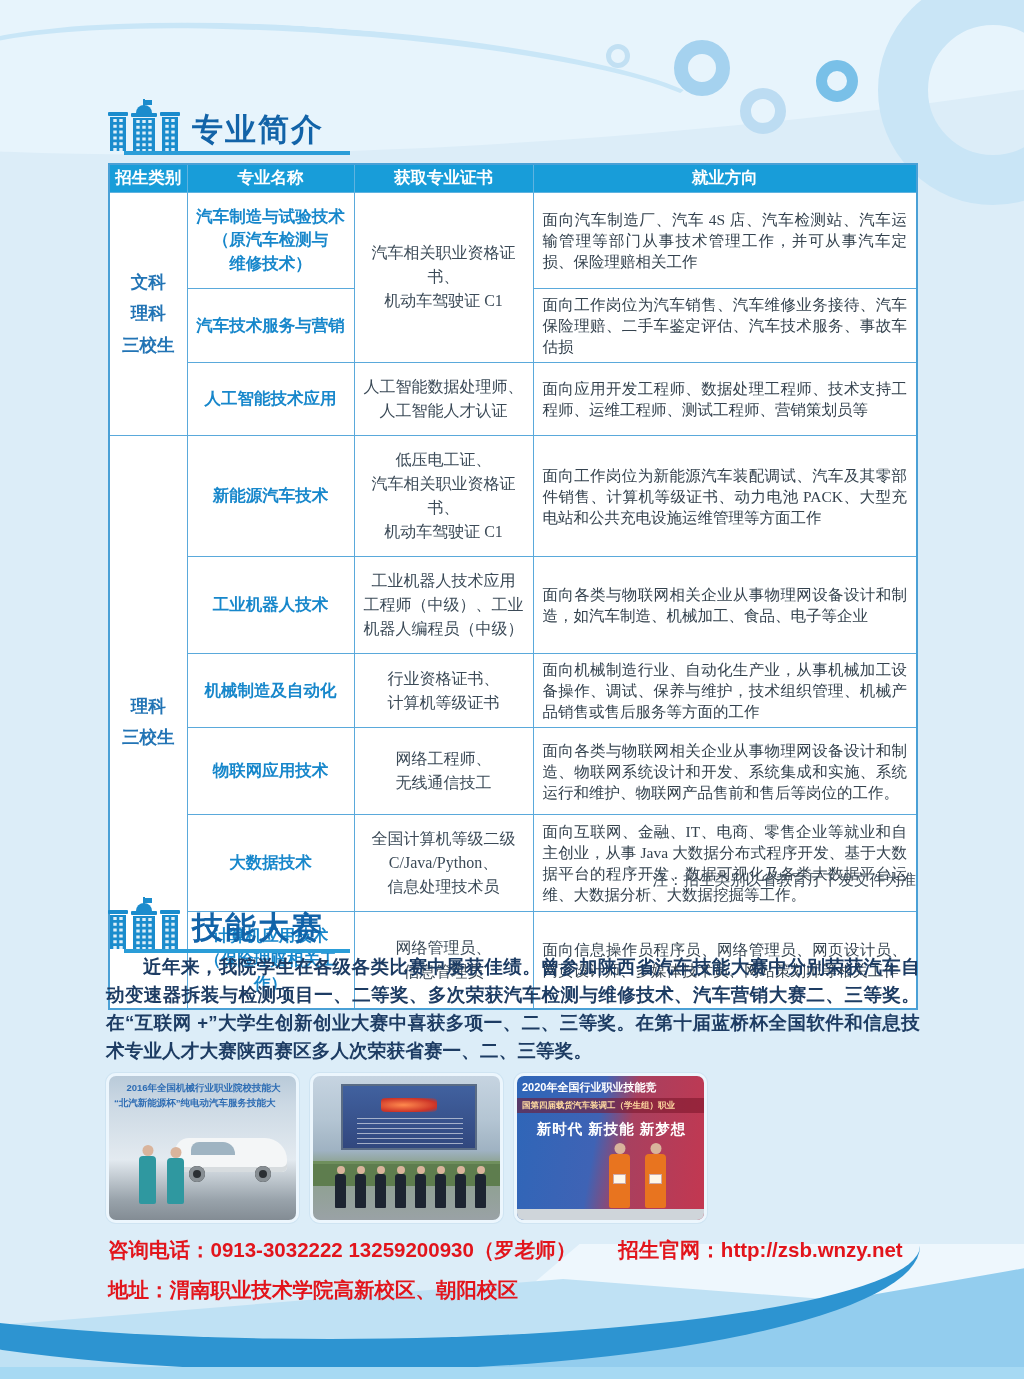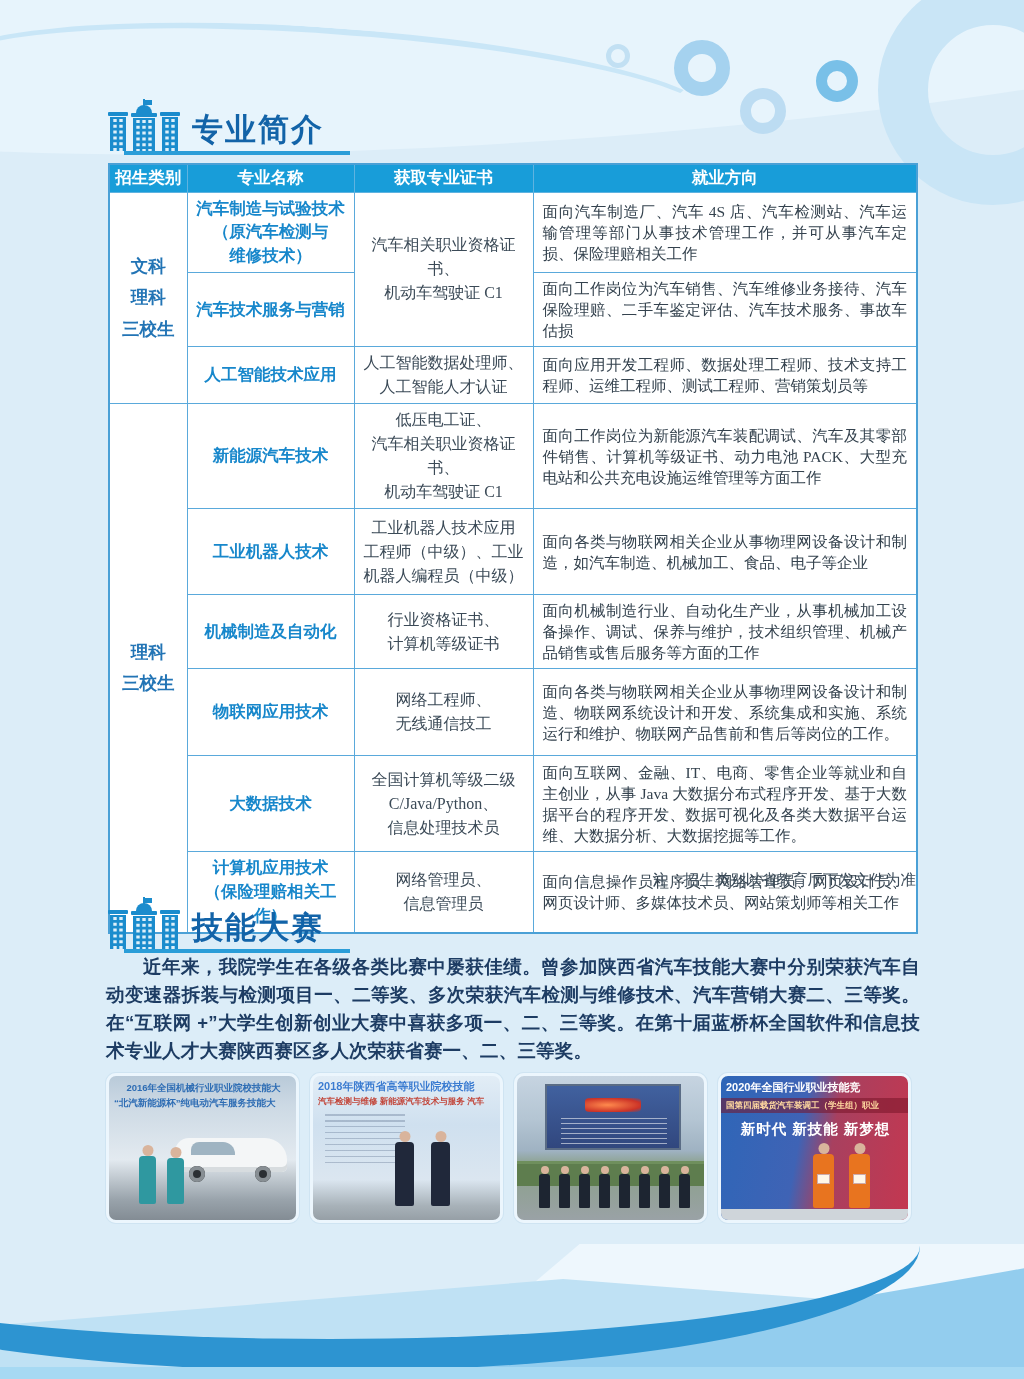--- a/index.html
+++ b/index.html
@@ -32,21 +32,21 @@
   .sec-head { position:absolute; left:108px; z-index:2; width:420px; height:58px; }
   .sec-head .hwrap { display:flex; align-items:flex-end; gap:12px; }
   .sec-title { font-size:31px; font-weight:bold; color:#1263a8; letter-spacing:2px; line-height:1.1; padding-bottom:4px; }
   .sec-underline { position:absolute; left:16px; top:52px; width:226px; height:4px; background:#2a9dd8; }
   .h1 { top:99px; } .h2 { top:897px; }
   
   table.majors { position:absolute; top:163px; left:108px; width:808px; z-index:2;
     border-collapse:collapse; table-layout:fixed; background:#ffffff; border:2px solid #4aa0d6; }
   .majors th { background:#189dd9; color:#ffffff; font-size:16.5px; font-weight:bold;
     border:1px solid #5fb3e0; height:28px; padding:2px; }
-  .majors td { border:1px solid #5aa9db; padding:4px 6px; vertical-align:middle; }
+  .majors td { border:1px solid #5aa9db; padding:12px 6px; vertical-align:middle; }
   .pre { white-space:pre-line; }
   td.cat { text-align:center; color:#2274b5; font-weight:bold; font-size:17.5px; line-height:1.8; }
   td.major { text-align:center; color:#1787cb; font-weight:bold; font-size:16.5px; line-height:1.45; }
   td.cert { text-align:center; color:#3b4a57; font-size:16px; line-height:1.5;
     font-family:"Liberation Serif", serif; }
   td.job { color:#34424e; font-size:15.5px; line-height:21px; text-align:justify;
     font-family:"Liberation Serif", serif; padding:5px 9px; }
   tr.rh1{height:66px;} tr.rh2{height:67px;} tr.rh3{height:53px;margin-top:32px;} tr.rh4{height:89px;}
   tr.rh5{height:86px;} tr.rh6{height:72px;} tr.rh7{height:87px;} tr.rh8{height:96px;} tr.rh9{height:54px;}
   .note { position:absolute; top:870px; left:108px; width:808px; z-index:2; text-align:right;
@@ -273,27 +273,20 @@
   <div class="photos">
     <div class="photo p1">
       <div class="bl t1">2016年全国机械行业职业院校技能大</div>
       <div class="bl t2">“北汽新能源杯”纯电动汽车服务技能大</div>
       <div class="car"></div>
       <div class="wheel w1"></div>
       <div class="wheel w2"></div>
       <div class="person s1"></div>
       <div class="person s2"></div>
     </div>
-    <div class="photo p2">
-      <div class="bl t1">2018年陕西省高等职业院校技能</div>
-      <div class="bl t2">汽车检测与维修 新能源汽车技术与服务 汽车</div>
-      <div class="list"></div>
-      <div class="person s1"></div>
-      <div class="person s2"></div>
-    </div>
     <div class="photo p3">
       <div class="screen">
         <div class="art"></div>
         <div class="lines"></div>
       </div>
       <div class="hedge"></div>
       <div class="p" style="left:22px"></div>
       <div class="p" style="left:42px"></div>
       <div class="p" style="left:62px"></div>
       <div class="p" style="left:82px"></div>
@@ -308,20 +301,28 @@
       <div class="bl t2">国第四届载货汽车装调工（学生组）职业</div>
       <div class="bl t3">新时代 新技能 新梦想</div>
       <div class="person s1"></div>
       <div class="person s2"></div>
       <div class="cert c1"></div>
       <div class="cert c2"></div>
       <div class="floor"></div>
     </div>
   </div>
 
+  <div class="contact">
+    <div class="row1">
+      <span>咨询电话：</span><span>0913-3032222 13259200930（罗老师）</span><span class="gap">招生官网：</span><span>http://zsb.wnzy.net</span>
+    </div>
+    <div class="row2">
+      <span>地址：</span><span>渭南职业技术学院高新校区、朝阳校区</span>
+    </div>
+  </div>
 
   <div class="waves">
     <div class="wv wv-white"></div>
     <div class="wv wv-band1"></div>
     <div class="wv wv-band2"></div>
     <div class="wv wv-dark"></div>
     <div class="wv wv-strip"></div>
   </div>
 
 </div>

